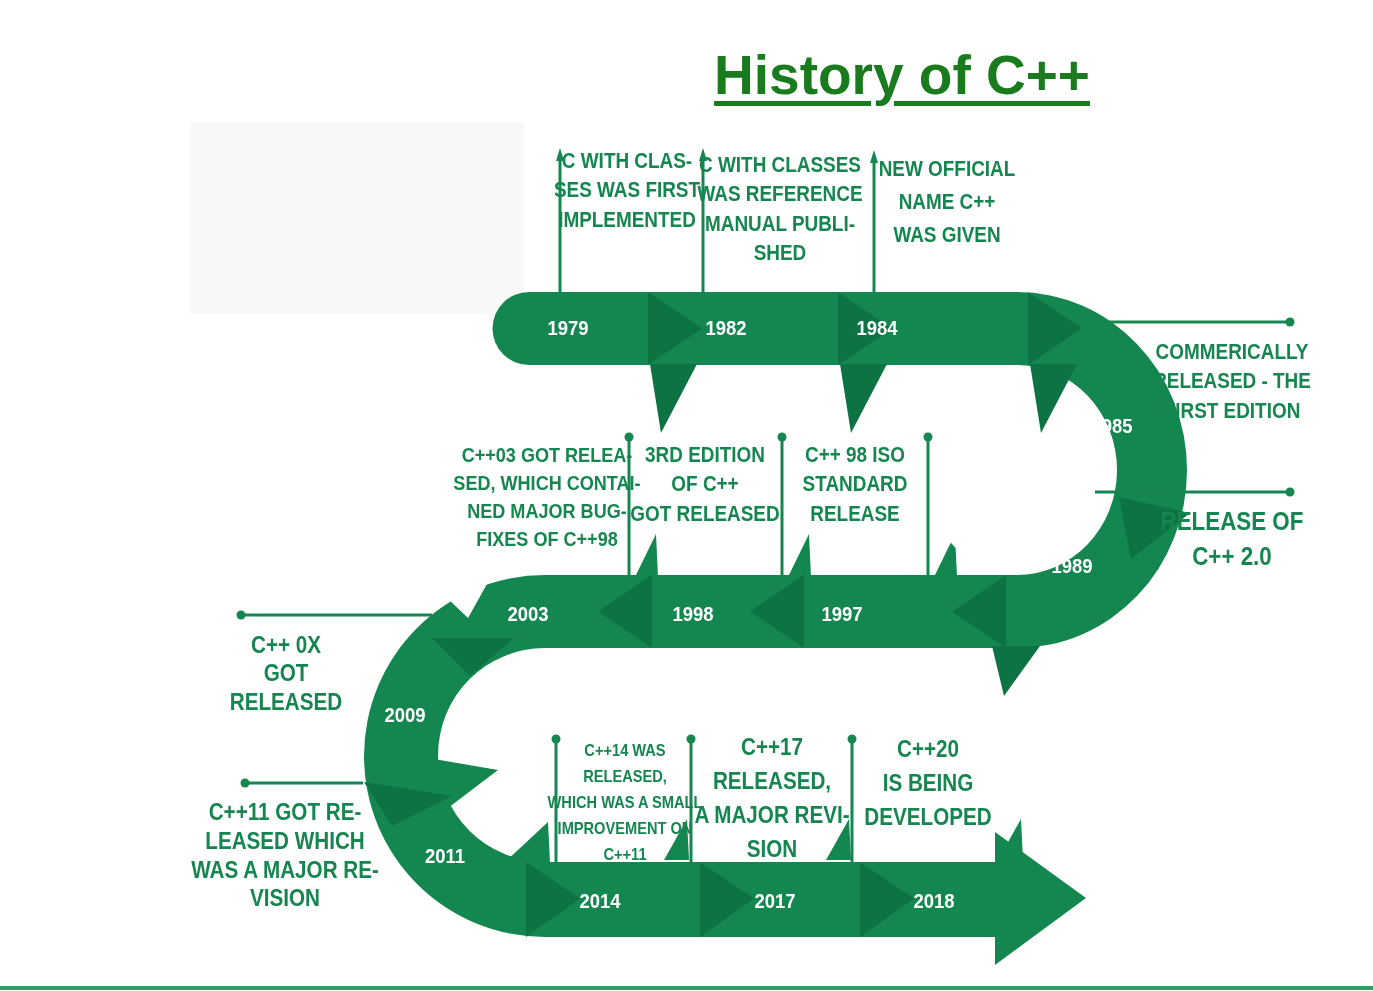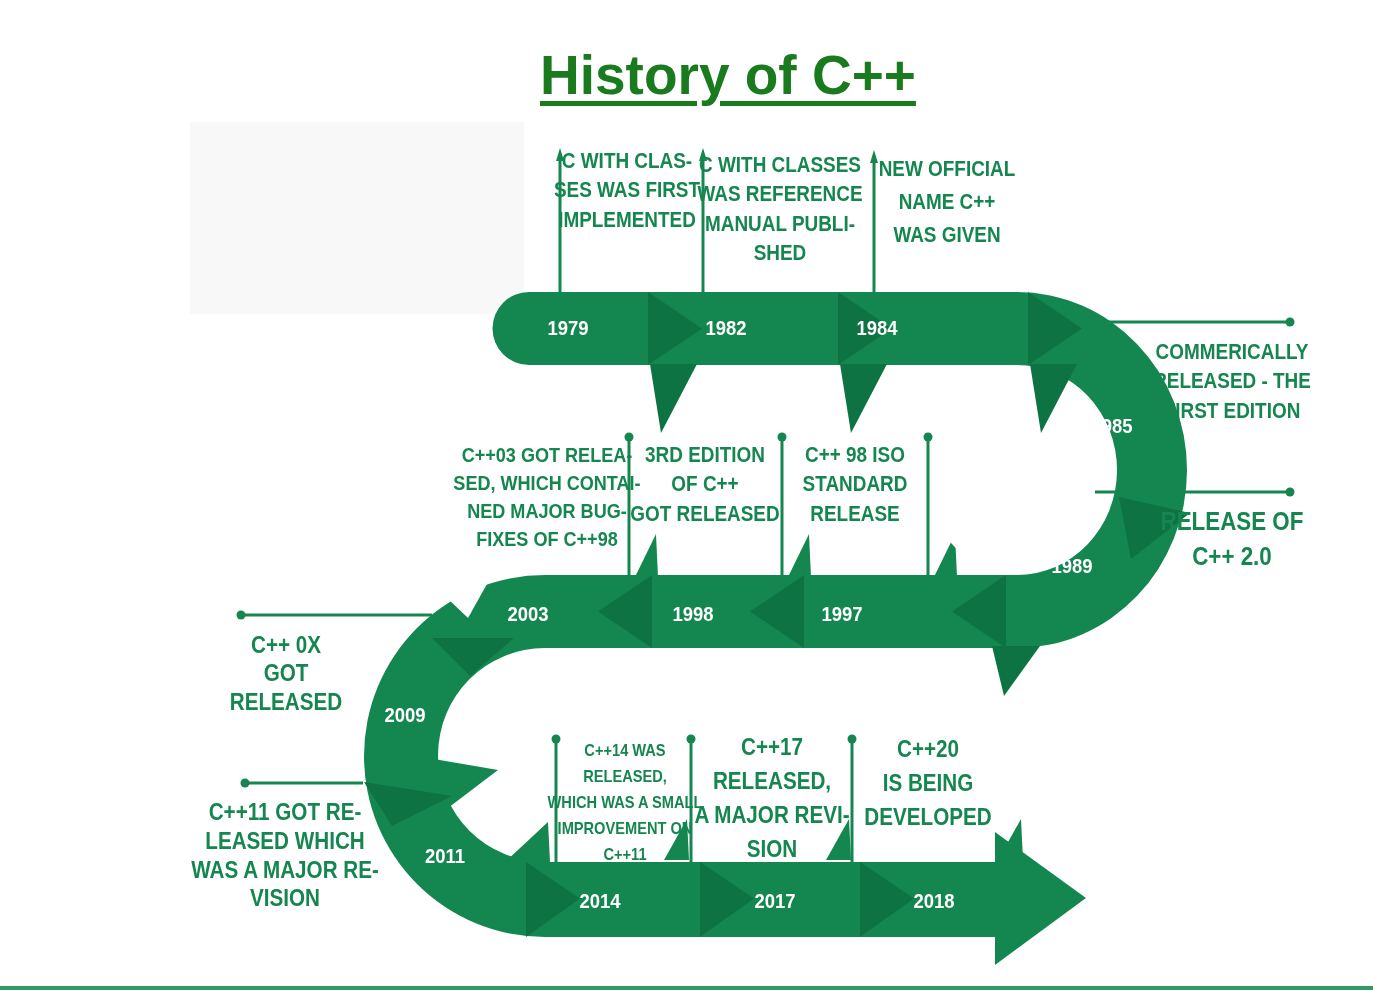--- a/index.html
+++ b/index.html
@@ -1,20 +1,20 @@
 <!DOCTYPE html>
 <html><head>
 <meta charset="utf-8">
 <style>
   html,body{margin:0;padding:0;background:#ffffff;}
   #stage{position:relative;width:1373px;height:991px;background:#ffffff;overflow:hidden;
          font-family:"Liberation Sans",sans-serif;}
   #art{position:absolute;left:0;top:0;z-index:1;}
   .gray-box{position:absolute;left:190px;top:122px;width:334px;height:192px;background:#f8f8f8;z-index:0;}
-  .page-title{position:absolute;left:540px;top:6px;width:550px;text-align:left;z-index:3;
+  .page-title{position:absolute;left:540px;top:6px;width:550px;text-align:right;z-index:3;
               font-size:55px;font-weight:bold;color:#1a7a1e;
               text-decoration:underline;text-decoration-thickness:5px;text-underline-offset:7px;
               letter-spacing:0px;}
   .callout{position:absolute;z-index:2;text-align:center;font-weight:bold;color:#15864f;
            white-space:pre-line;transform:scaleX(0.86);transform-origin:center top;line-height:1.34;}
   .year{position:absolute;z-index:2;text-align:center;font-weight:bold;color:#ffffff;
         white-space:nowrap;transform:scaleX(0.88);transform-origin:center top;font-size:21px;}
   .bottom-line{position:absolute;left:0;top:986px;width:1373px;height:4px;background:#2f9c63;z-index:2;}
 </style>
 </head>

